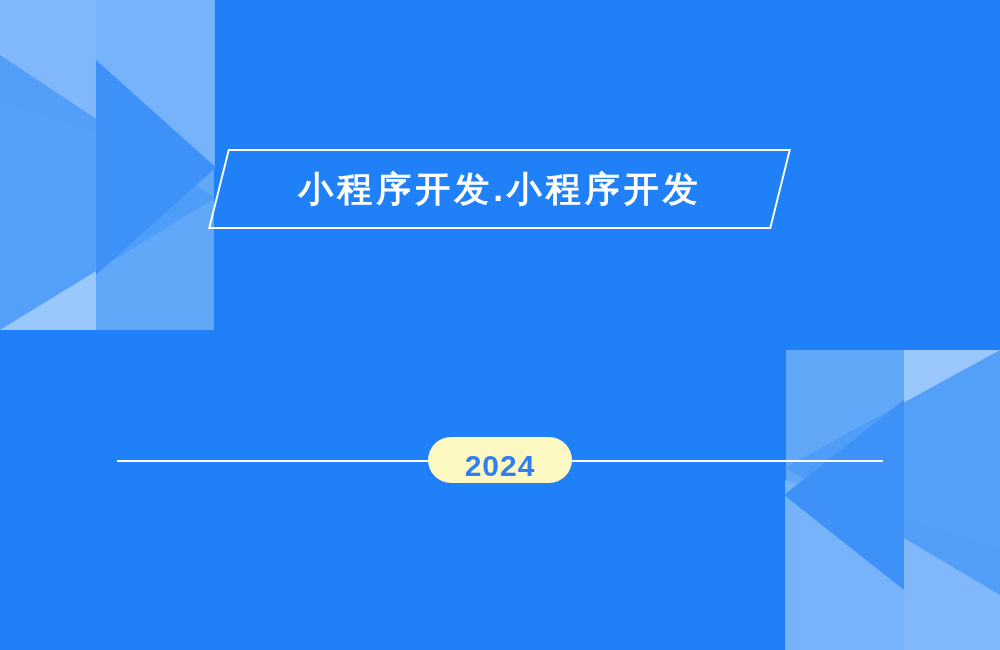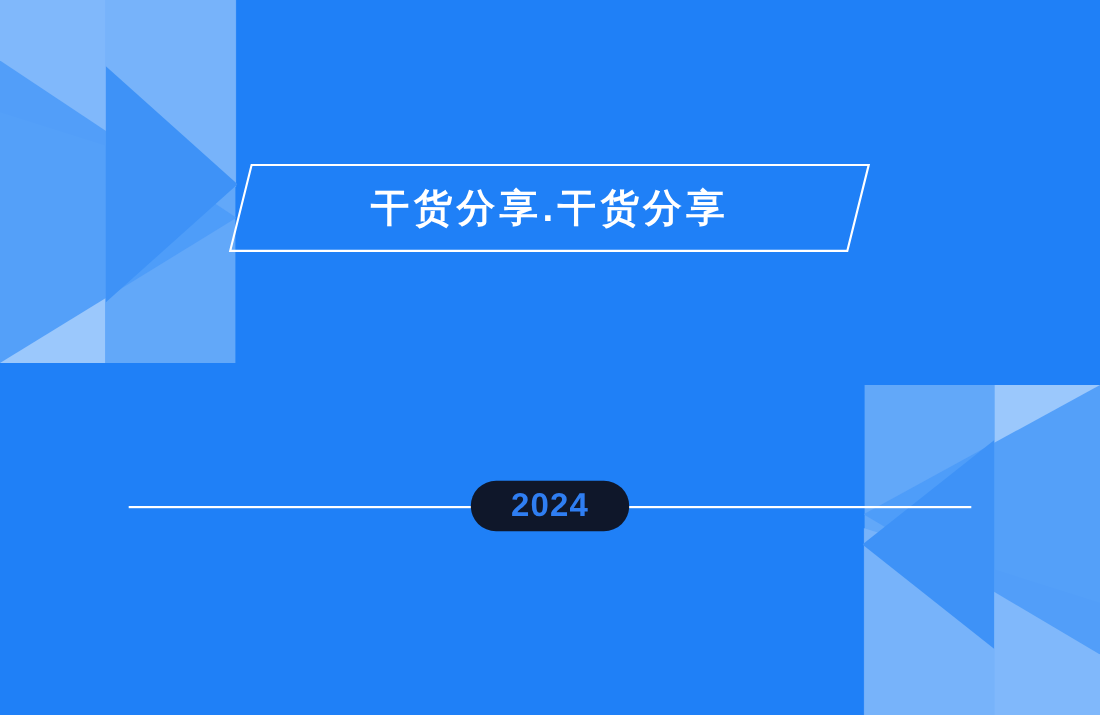--- a/index.html
+++ b/index.html
@@ -142,23 +142,23 @@
   .rule-left  { left: 117px;  width: 312px; }
   .rule-right { left: 571px;  width: 312px; }
 
   #year-pill {
     position: absolute;
     left: 428px;
     top: 437px;
     width: 144px;
     height: 46px;
     border-radius: 23px;
-    background: #0f172a;
+    background: #fef9c3;
     display: flex;
-    align-items: center;
+    align-items: flex-end;
     justify-content: center;
   }
   #year-text {
     color: #2f7ef2;
     font-size: 30px;
     font-weight: bold;
     letter-spacing: 1px;
   }
 </style>
 </head>
@@ -172,21 +172,21 @@
   <div class="deco tl-tri-arrow"></div>
   <div class="deco tl-tri-spill"></div>
 
   <div class="deco br-band-mid"></div>
   <div class="deco br-band-light"></div>
   <div class="deco br-tri-lower"></div>
   <div class="deco br-tri-arrow"></div>
   <div class="deco br-tri-spill"></div>
 
   <div id="subtitle-banner"></div>
-  <div id="subtitle-text">干货分享.干货分享</div>
+  <div id="subtitle-text">小程序开发.小程序开发</div>
 
 
   <div class="rule rule-left"></div>
   <div class="rule rule-right"></div>
   <div id="year-pill">
     <span id="year-text">2024</span>
   </div>
 
 </div>
 

